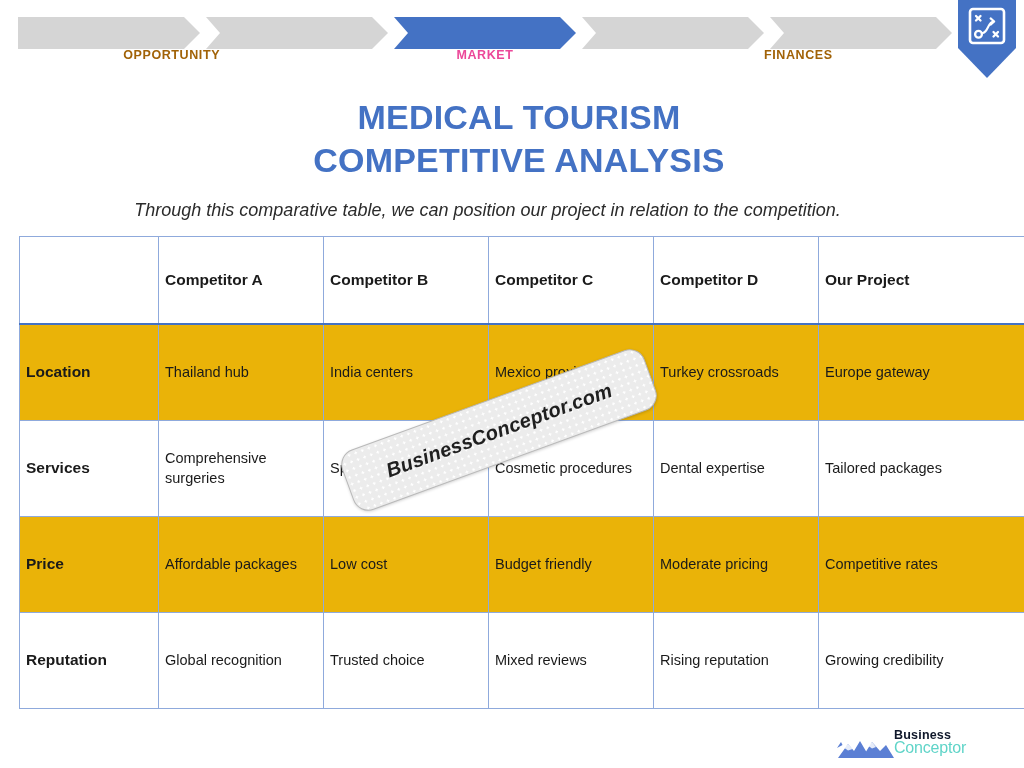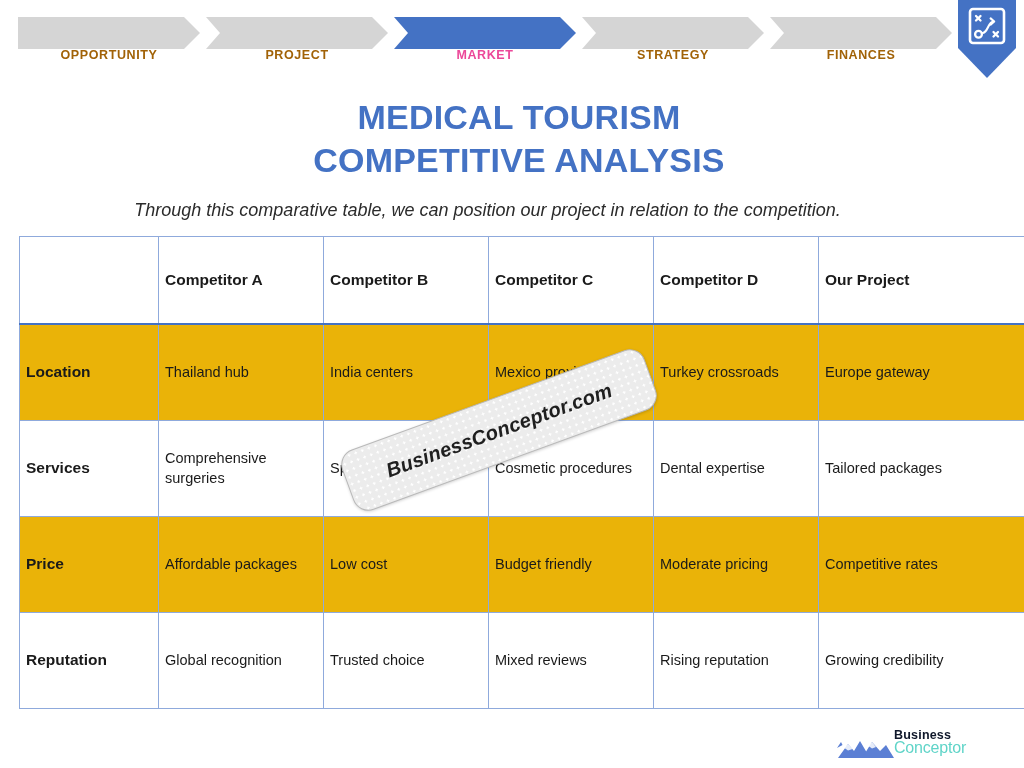--- a/index.html
+++ b/index.html
@@ -195,23 +195,21 @@
   <div class="chev-row">
     <div class="chev first"></div>
     <div class="chev"></div>
     <div class="chev active"></div>
     <div class="chev"></div>
     <div class="chev"></div>
   </div>
 
   <div class="chev-labels">
     <div class="chev-label">OPPORTUNITY</div>
-    <div class="chev-label">PROJECT</div>
     <div class="chev-label active">MARKET</div>
-    <div class="chev-label">STRATEGY</div>
     <div class="chev-label">FINANCES</div>
   </div>
 
   <svg id="pin" viewBox="0 0 58 78">
     <path d="M0 0 H58 V48 L29 78 L0 48 Z" fill="#4472c4"></path>
     <rect x="12" y="9" width="34" height="34" rx="3" fill="none" stroke="#ffffff" stroke-width="2.6"></rect>
     <g stroke="#ffffff" stroke-width="2.3" fill="none" stroke-linecap="round">
       <line x1="18" y1="16" x2="22.5" y2="20.5"></line>
         <line x1="22.5" y1="16" x2="18" y2="20.5"></line>
       <line x1="35.5" y1="32" x2="40" y2="36.5"></line>

